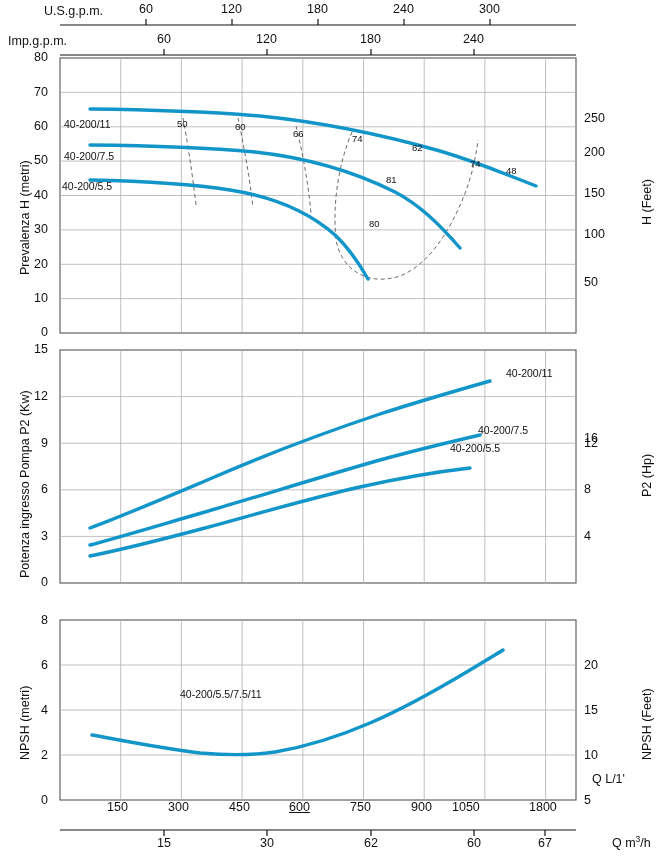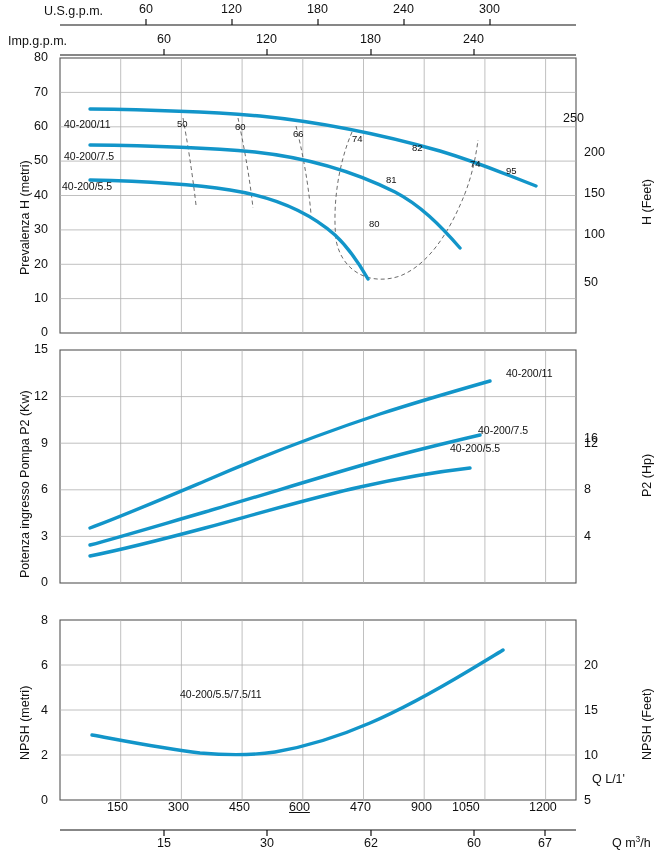--- a/index.html
+++ b/index.html
@@ -165,37 +165,37 @@
   <div class="abs lbl" style="left:34px;top:50px;">80</div>
   <div class="abs lbl" style="left:34px;top:85px;">70</div>
   <div class="abs lbl" style="left:34px;top:119px;">60</div>
   <div class="abs lbl" style="left:34px;top:153px;">50</div>
   <div class="abs lbl" style="left:34px;top:188px;">40</div>
   <div class="abs lbl" style="left:34px;top:222px;">30</div>
   <div class="abs lbl" style="left:34px;top:257px;">20</div>
   <div class="abs lbl" style="left:34px;top:291px;">10</div>
   <div class="abs lbl" style="left:41px;top:325px;">0</div>
 
-  <div class="abs lbl" style="left:563px;top:111px;">250</div>
+  <div class="abs lbl" style="left:584px;top:111px;">250</div>
   <div class="abs lbl" style="left:584px;top:145px;">200</div>
   <div class="abs lbl" style="left:584px;top:186px;">150</div>
   <div class="abs lbl" style="left:584px;top:227px;">100</div>
   <div class="abs lbl" style="left:584px;top:275px;">50</div>
 
   <div class="abs curvelbl" style="left:64px;top:118px;">40-200/11</div>
   <div class="abs curvelbl" style="left:64px;top:150px;">40-200/7.5</div>
   <div class="abs curvelbl" style="left:62px;top:180px;">40-200/5.5</div>
 
   <div class="abs efflbl" style="left:177px;top:118px;">50</div>
   <div class="abs efflbl" style="left:235px;top:121px;">60</div>
   <div class="abs efflbl" style="left:293px;top:128px;">66</div>
   <div class="abs efflbl" style="left:352px;top:133px;">74</div>
   <div class="abs efflbl" style="left:412px;top:142px;">82</div>
   <div class="abs efflbl" style="left:470px;top:158px;">74</div>
-  <div class="abs efflbl" style="left:506px;top:165px;">95</div>
+  <div class="abs efflbl" style="left:506px;top:165px;">48</div>
   <div class="abs efflbl" style="left:386px;top:174px;">81</div>
   <div class="abs efflbl" style="left:369px;top:218px;">80</div>
 
   <div class="abs rot axis-title" style="left:18px;top:578px;">Potenza ingresso Pompa P2 (Kw)</div>
   <div class="abs rot axis-title" style="left:640px;top:497px;">P2 (Hp)</div>
 
   <div class="abs lbl" style="left:34px;top:342px;">15</div>
   <div class="abs lbl" style="left:34px;top:389px;">12</div>
   <div class="abs lbl" style="left:41px;top:436px;">9</div>
   <div class="abs lbl" style="left:41px;top:482px;">6</div>
@@ -224,24 +224,24 @@
   <div class="abs lbl" style="left:584px;top:703px;">15</div>
   <div class="abs lbl" style="left:584px;top:748px;">10</div>
   <div class="abs lbl" style="left:584px;top:793px;">5</div>
 
   <div class="abs curvelbl" style="left:180px;top:688px;">40-200/5.5/7.5/11</div>
 
   <div class="abs lbl" style="left:107px;top:800px;">150</div>
   <div class="abs lbl" style="left:168px;top:800px;">300</div>
   <div class="abs lbl" style="left:229px;top:800px;">450</div>
   <div class="abs lbl" style="left:289px;top:800px;text-decoration:underline;">600</div>
-  <div class="abs lbl" style="left:350px;top:800px;">470</div>
+  <div class="abs lbl" style="left:350px;top:800px;">750</div>
   <div class="abs lbl" style="left:411px;top:800px;">900</div>
   <div class="abs lbl" style="left:452px;top:800px;">1050</div>
-  <div class="abs lbl" style="left:529px;top:800px;">1200</div>
+  <div class="abs lbl" style="left:529px;top:800px;">1800</div>
 
   <div class="abs lbl" style="left:592px;top:772px;">Q  L/1'</div>
 
   <div class="abs lbl" style="left:157px;top:836px;">15</div>
   <div class="abs lbl" style="left:260px;top:836px;">30</div>
   <div class="abs lbl" style="left:364px;top:836px;">62</div>
   <div class="abs lbl" style="left:467px;top:836px;">60</div>
   <div class="abs lbl" style="left:538px;top:836px;">67</div>
 
   <div class="abs lbl" style="left:592px;top:834px;margin-left:20px;">

